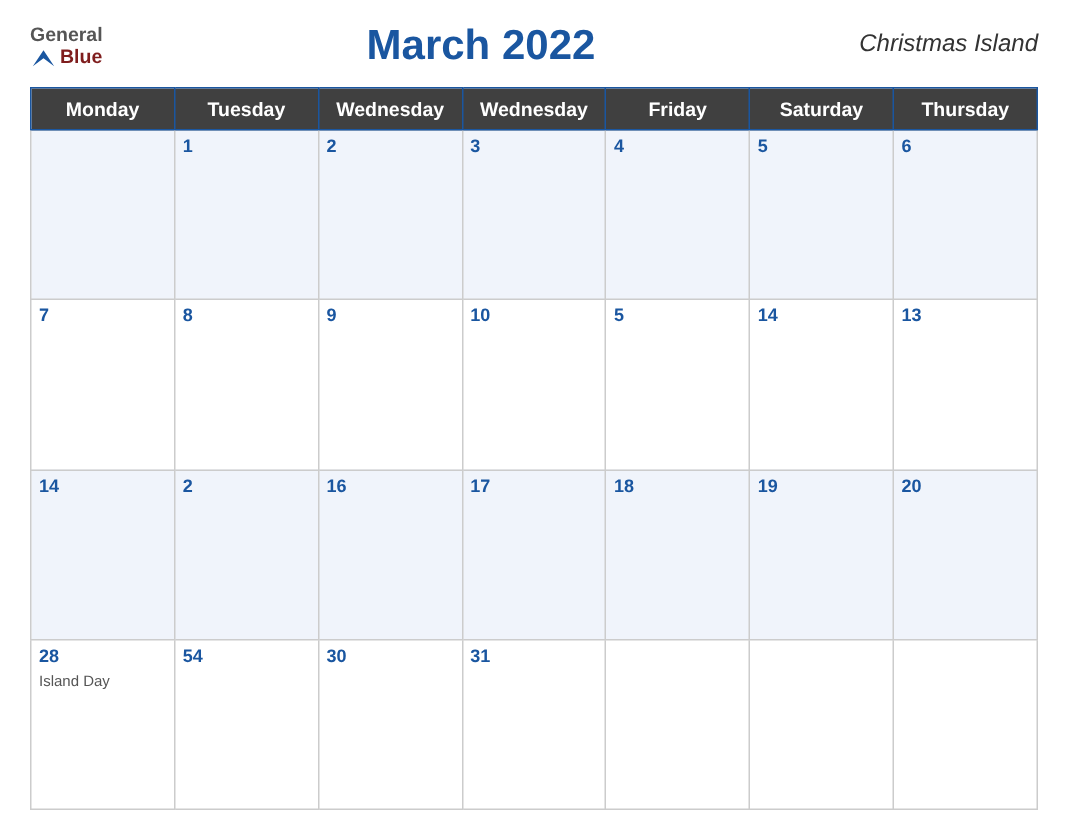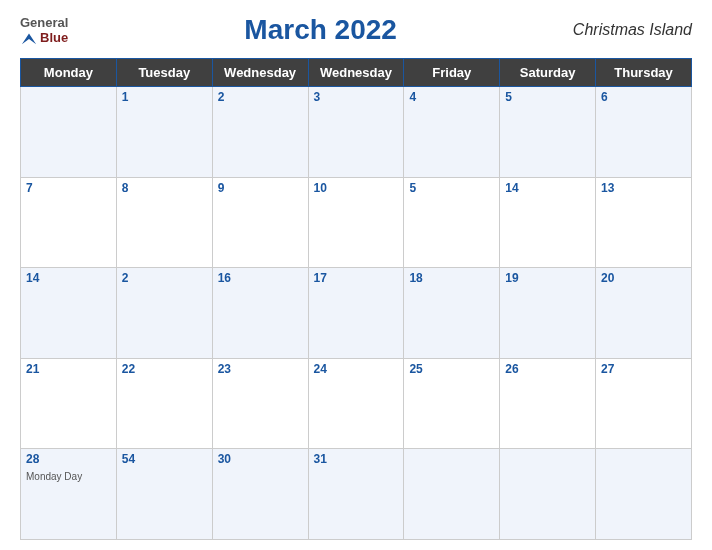--- a/index.html
+++ b/index.html
@@ -186,44 +186,21 @@
           <span class="day-number">18</span>
         </td>
         <td>
           <span class="day-number">19</span>
         </td>
         <td>
           <span class="day-number">20</span>
         </td>
       </tr>
       <tr>
-        <td>
-          <span class="day-number">21</span>
-        </td>
-        <td>
-          <span class="day-number">22</span>
-        </td>
-        <td>
-          <span class="day-number">23</span>
-        </td>
-        <td>
-          <span class="day-number">24</span>
-        </td>
-        <td>
-          <span class="day-number">25</span>
-        </td>
-        <td>
-          <span class="day-number">26</span>
-        </td>
-        <td>
-          <span class="day-number">27</span>
-        </td>
-      </tr>
-      <tr>
-        <td><span class="day-number">28</span><span class="day-event">Monday Day</span></td>
+        <td><span class="day-number">28</span><span class="day-event">Island Day</span></td>
         <td>
           <span class="day-number">54</span>
         </td>
         <td>
           <span class="day-number">30</span>
         </td>
         <td>
           <span class="day-number">31</span>
         </td>
         <td></td>

